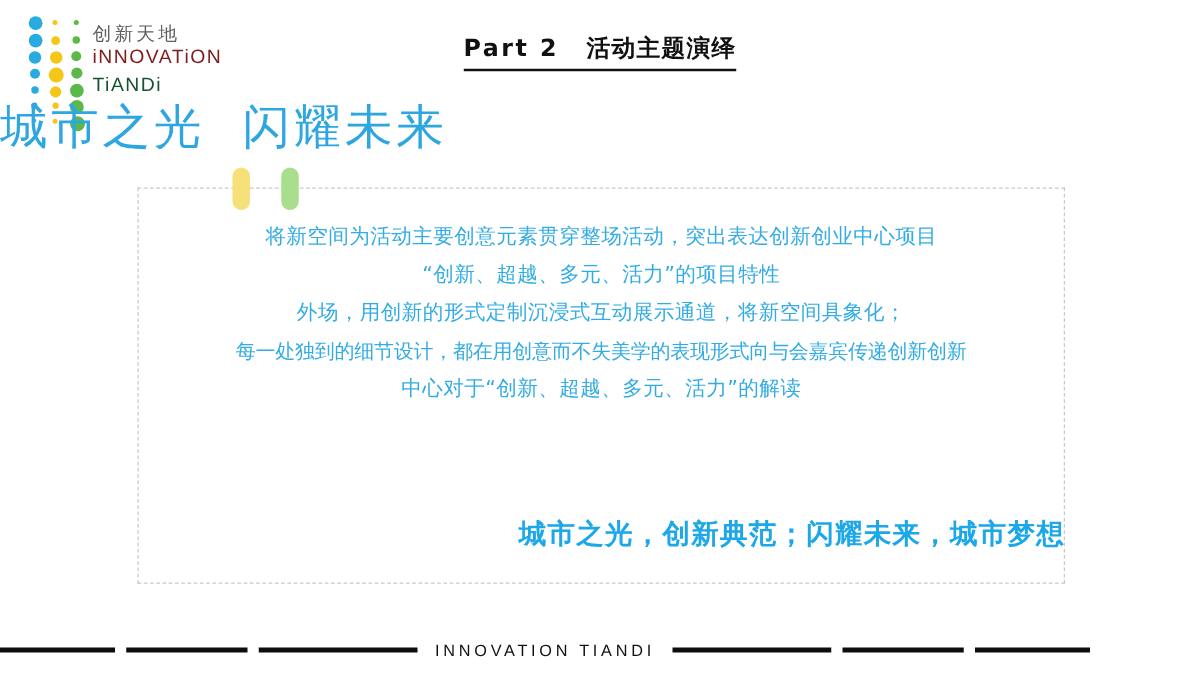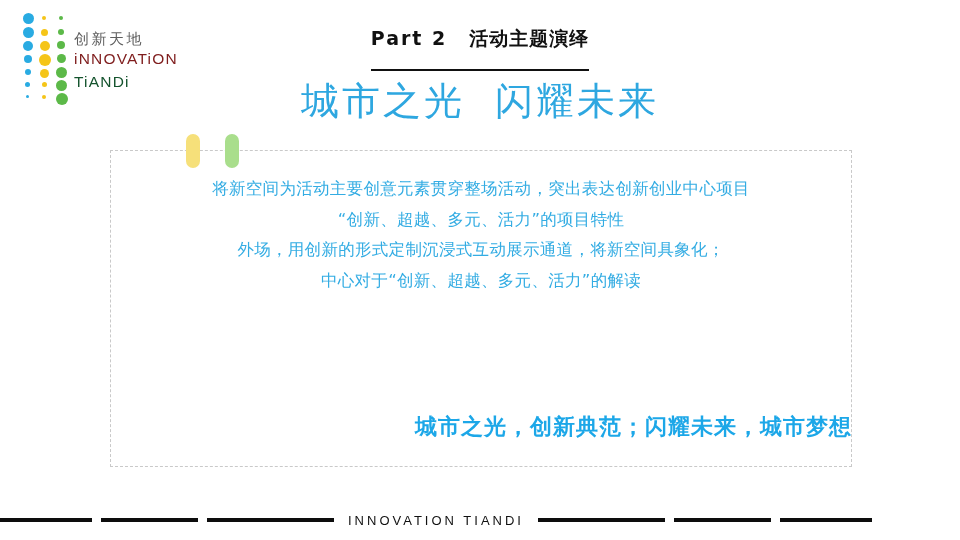--- a/index.html
+++ b/index.html
@@ -22,21 +22,21 @@
     height: 540px;
     background: #ffffff;
   }
 
   
   .logo {
     position: absolute;
     left: 22px;
     top: 12px;
     display: flex;
-    align-items: center;
+    align-items: flex-start;
   }
   .logo-dots {
     width: 46px;
     height: 92px;
     position: relative;
   }
   .dot {
     position: absolute;
     border-radius: 50%;
   }
@@ -74,32 +74,32 @@
     text-align: center;
     font-size: 19px;
     font-weight: bold;
     color: #111111;
     letter-spacing: 1px;
     font-family: "DejaVu Sans", "Liberation Sans", sans-serif;
   }
   .part-title .inner {
     display: inline-block;
     border-bottom: 2px solid #111111;
-    padding-bottom: 17px;
+    padding-bottom: 3px;
   }
   .part-title .part-label { letter-spacing: 2px; }
   .part-title .part-gap { display: inline-block; width: 22px; }
 
   
   .main-heading {
     position: absolute;
     left: 0;
     top: 76px;
     width: 960px;
-    text-align: center;
+    text-align: left;
     font-size: 38px;
     color: #2EA7E0;
     letter-spacing: 3px;
     font-family: "DejaVu Sans", "Liberation Sans", sans-serif;
   }
   .main-heading .gap { display: inline-block; width: 30px; }
 
   
   .content-box {
     position: absolute;
@@ -240,20 +240,21 @@
   </div>
 
   <div class="content-box"></div>
   <div class="accent-bar accent-yellow"></div>
   <div class="accent-bar accent-green"></div>
 
   <div class="body-text">
     <p>将新空间为活动主要创意元素贯穿整场活动，突出表达创新创业中心项目</p>
     <p>“创新、超越、多元、活力”的项目特性</p>
     <p>外场，用创新的形式定制沉浸式互动展示通道，将新空间具象化；</p>
+    <p class="wide">每一处独到的细节设计，都在用创意而不失美学的表现形式向与会嘉宾传递创新创新</p>
     <p>中心对于“创新、超越、多元、活力”的解读</p>
   </div>
 
   <div class="slogan">城市之光，创新典范；闪耀未来，城市梦想</div>
 
   <div class="footer">
     <span class="footer-dash d-a"></span>
     <span class="footer-gap"></span>
     <span class="footer-dash d-b"></span>
     <span class="footer-gap"></span>

